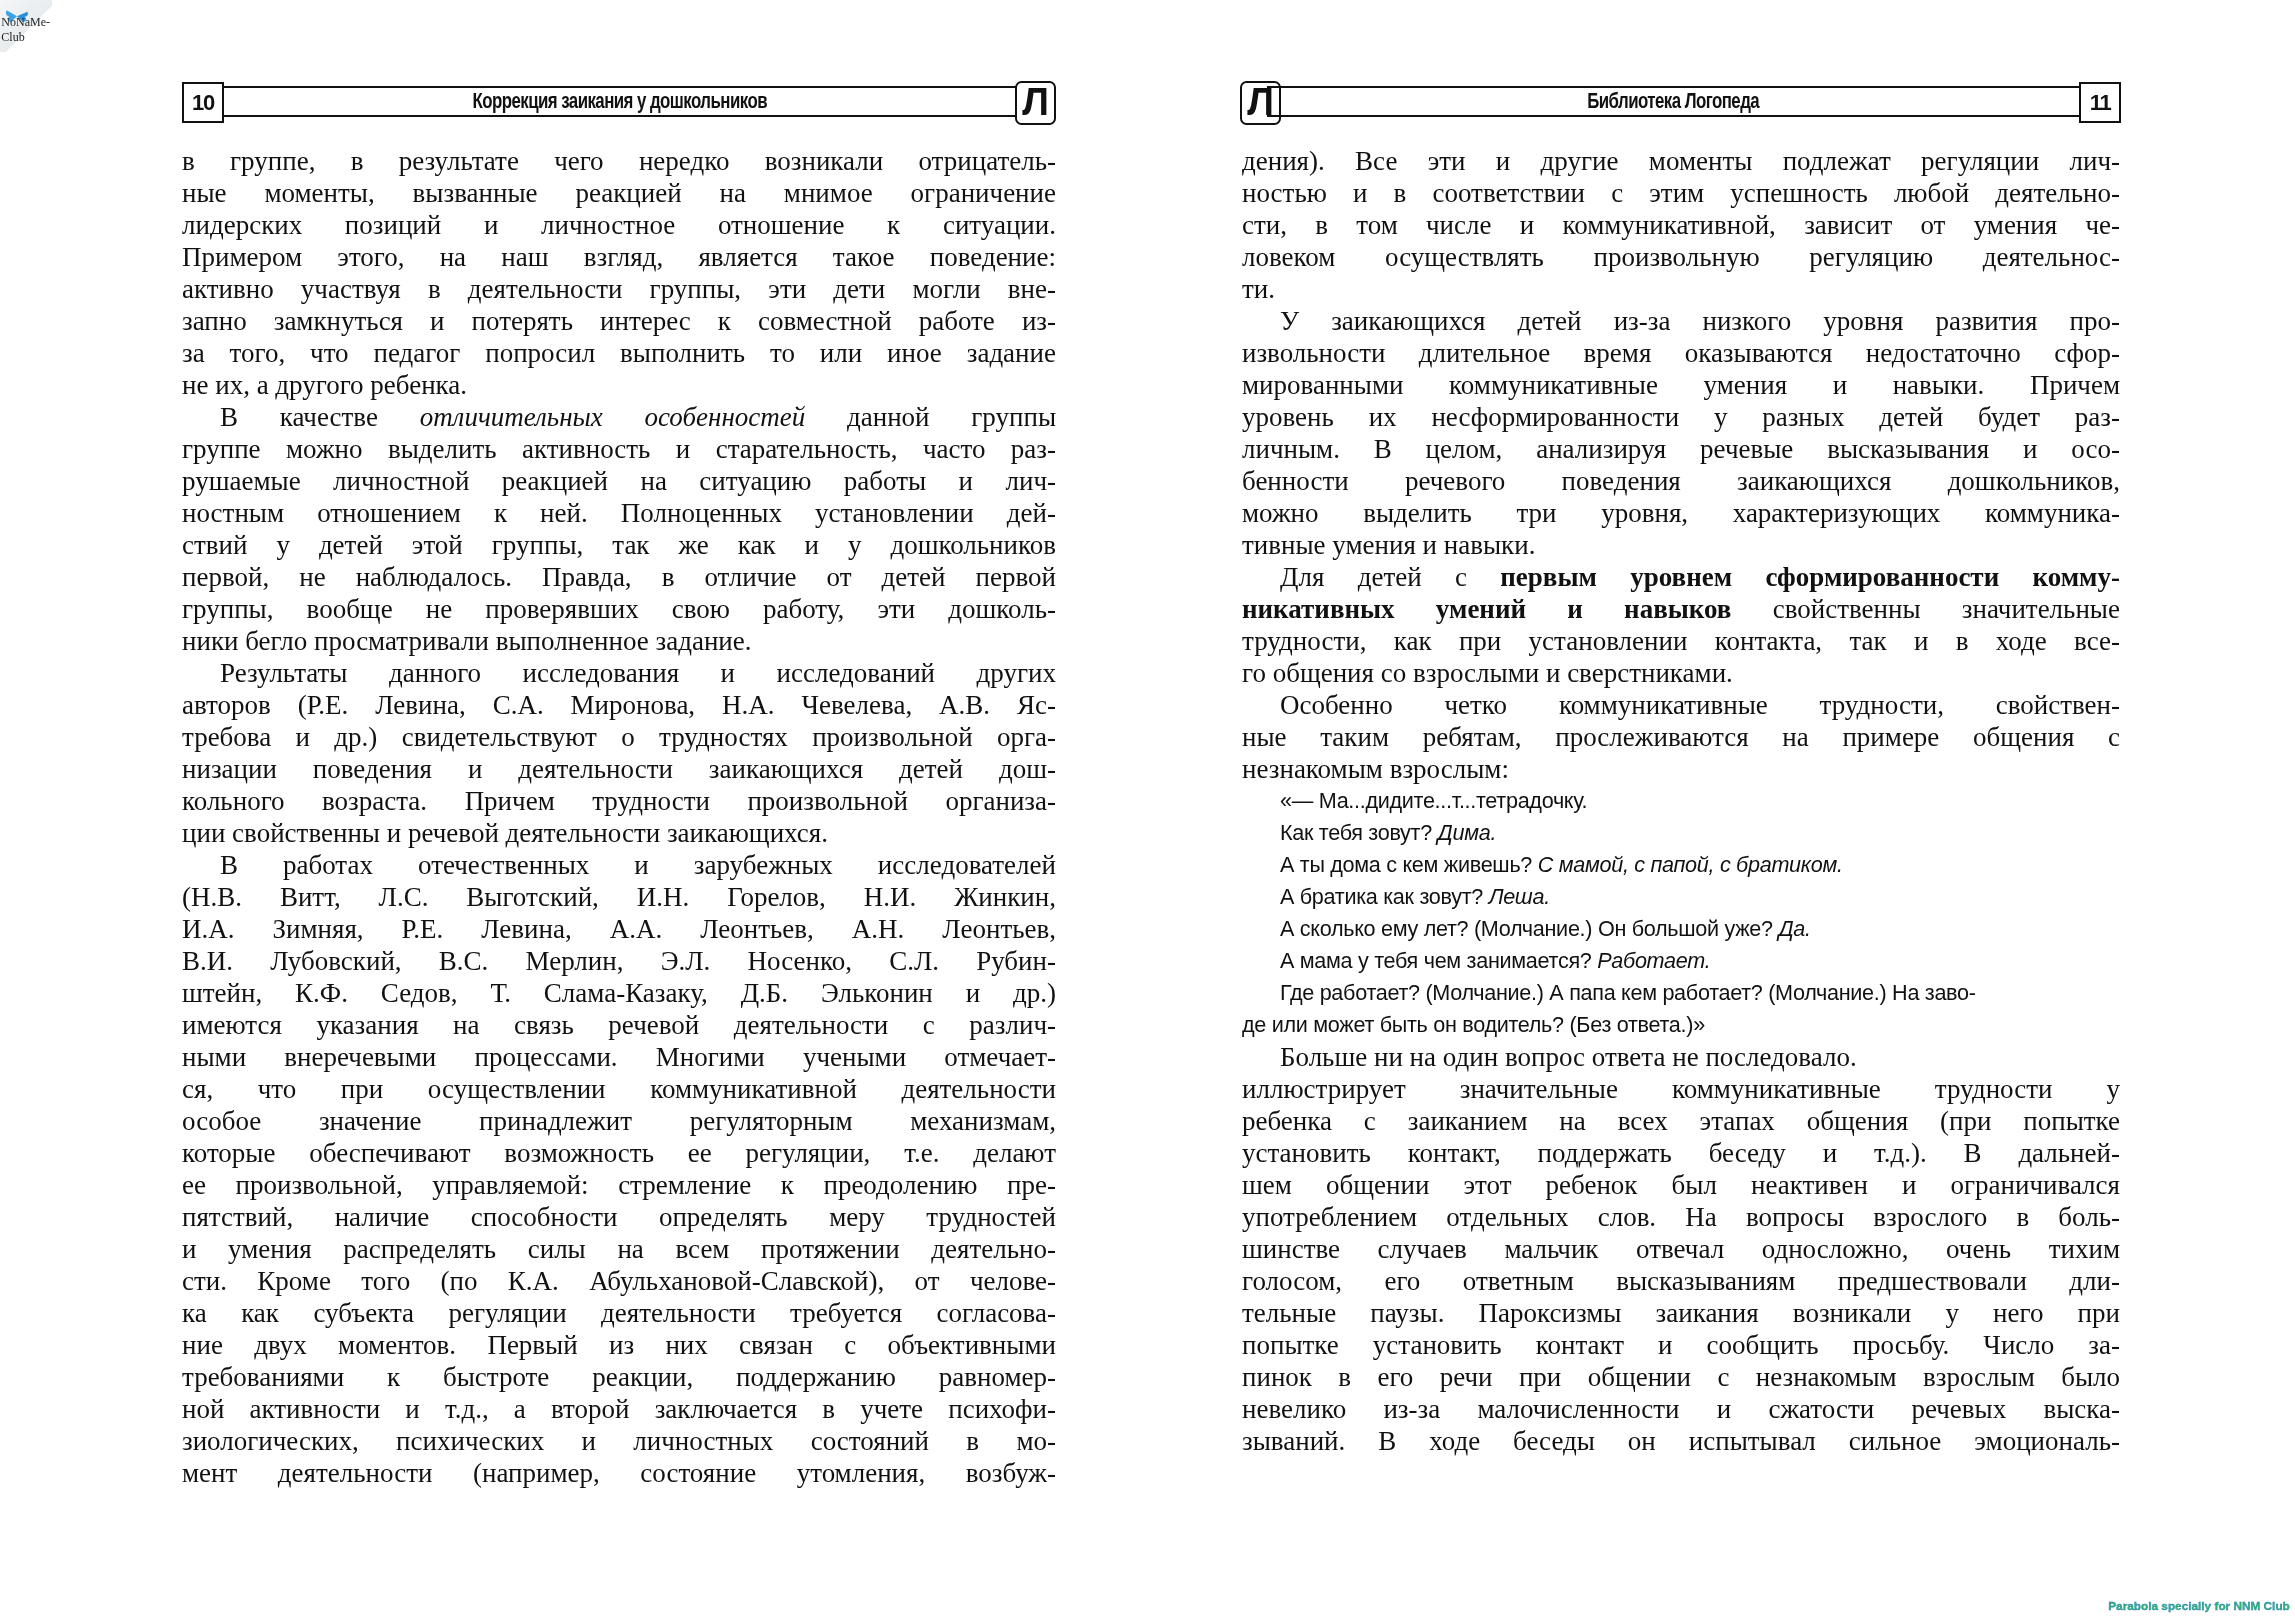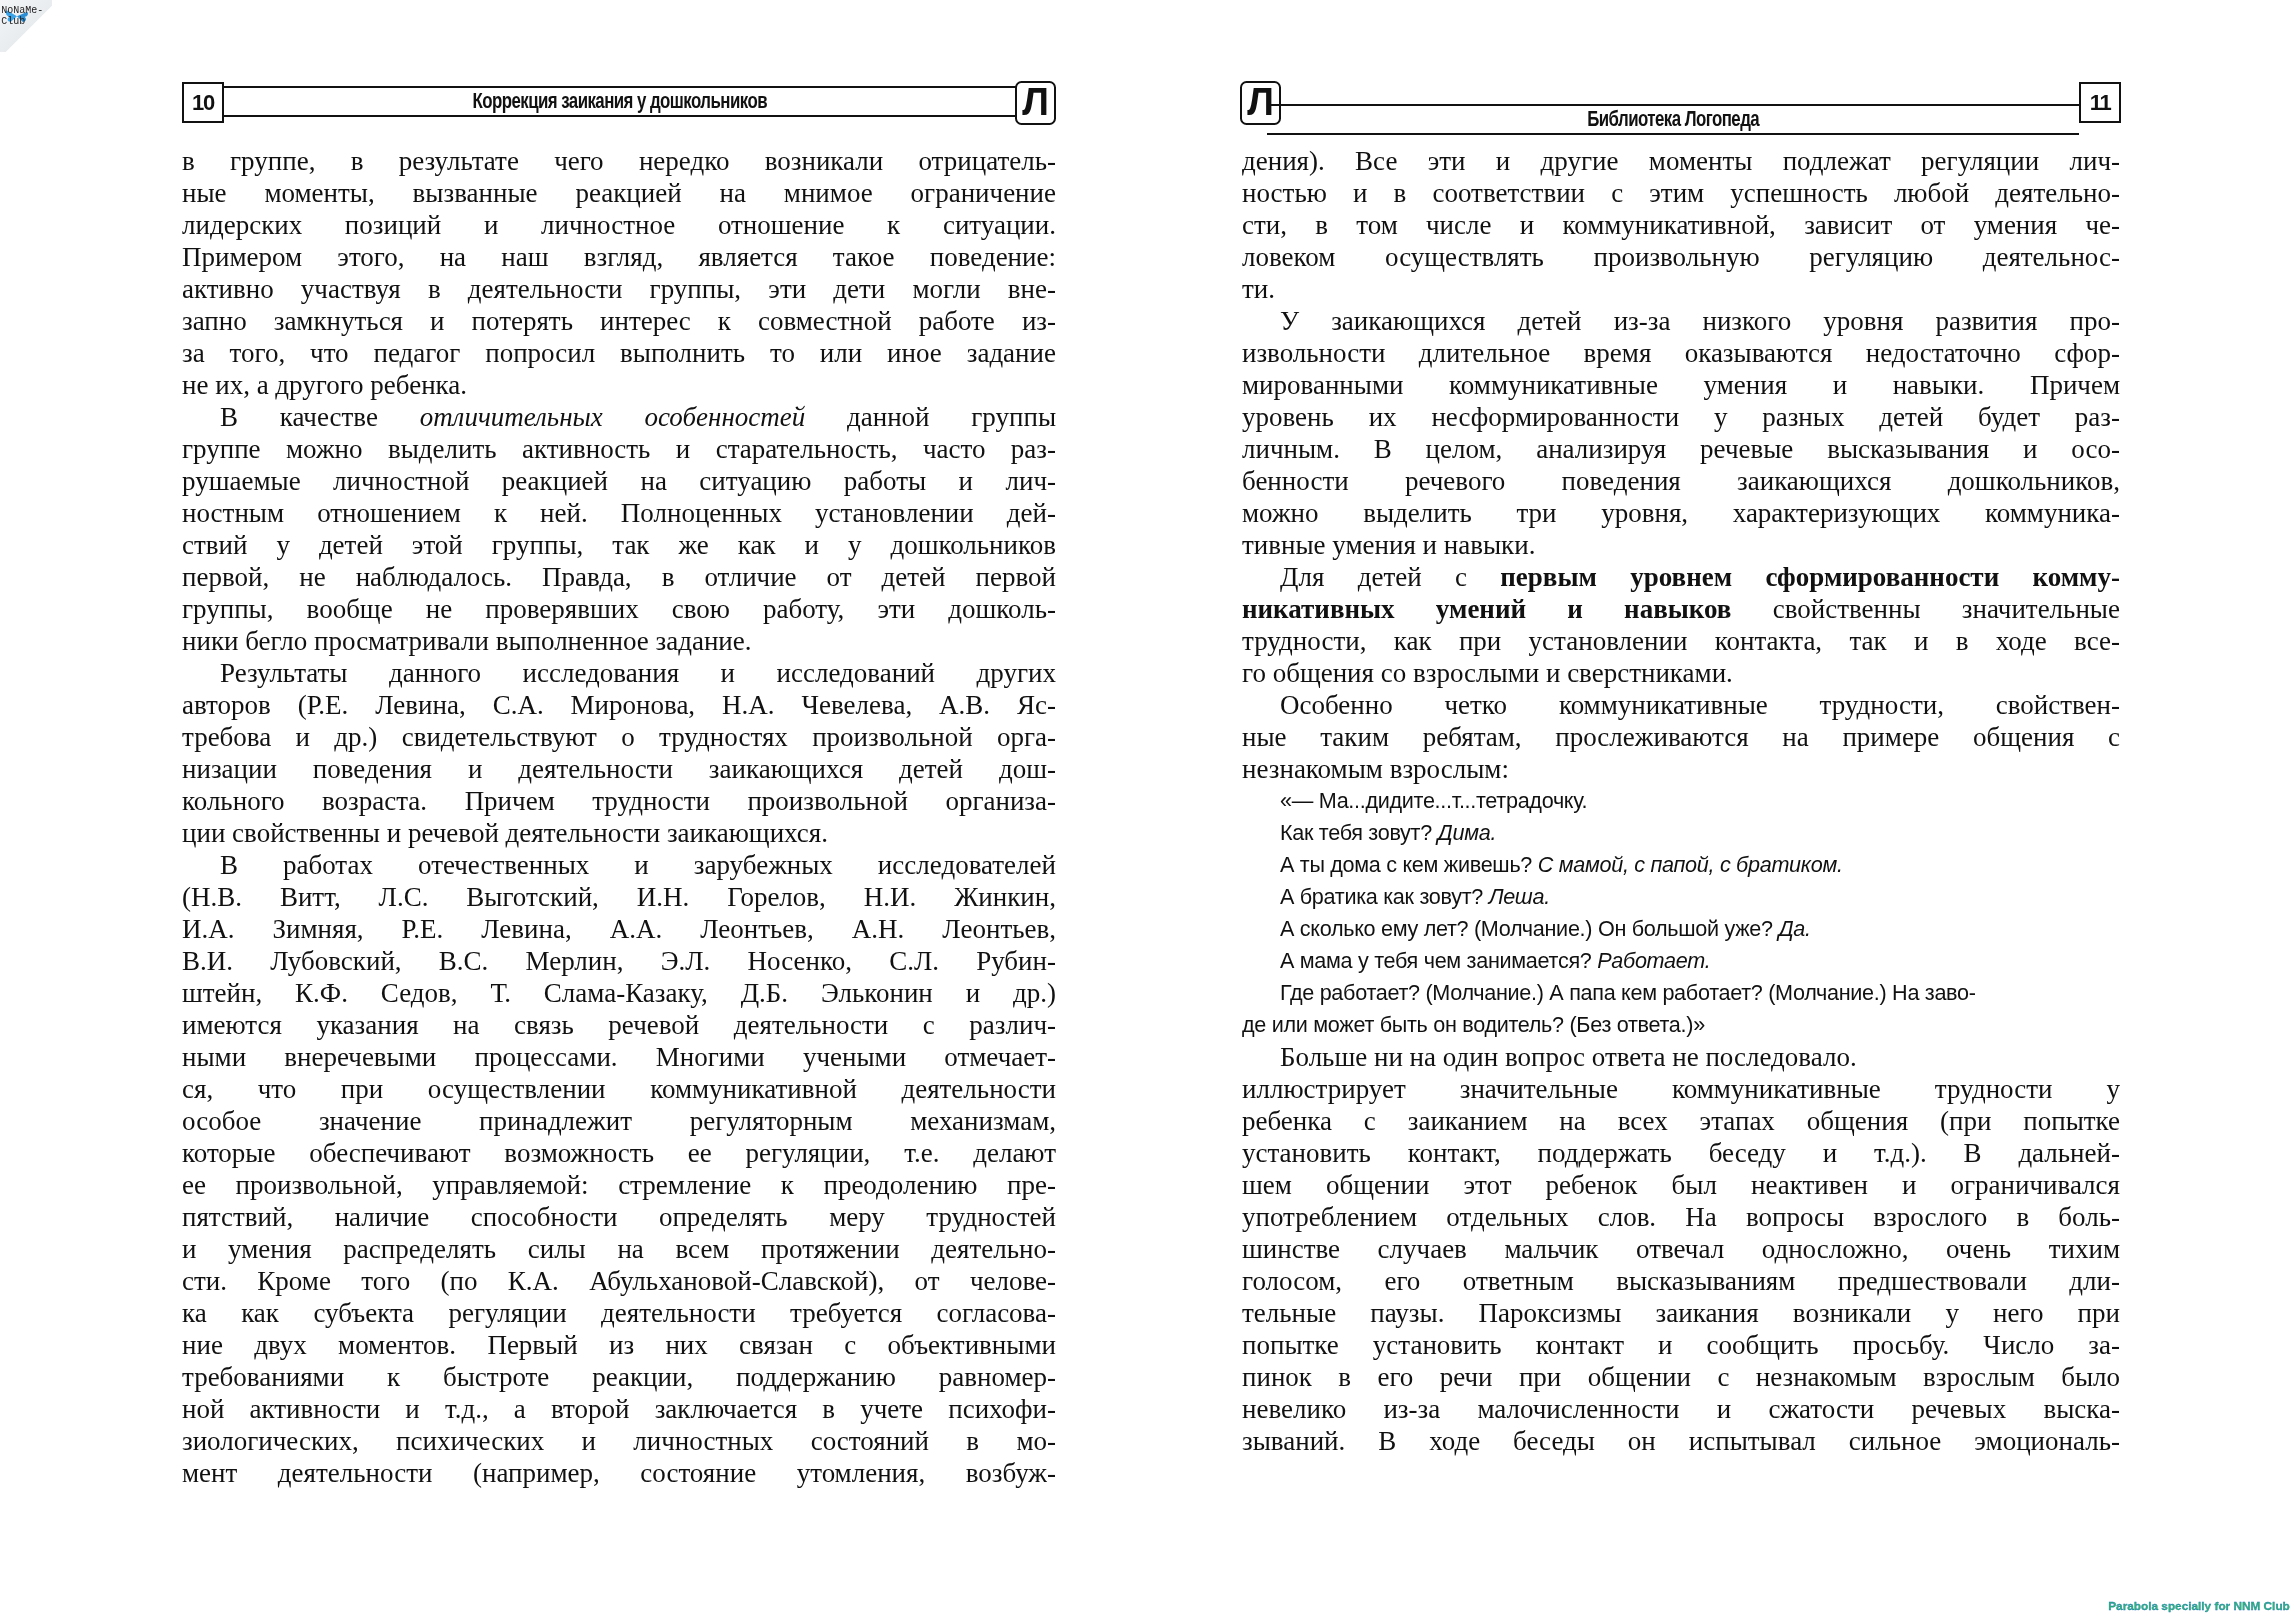--- a/index.html
+++ b/index.html
@@ -5,21 +5,21 @@
   html, body { margin:0; padding:0; }
   body {
     width:2295px; height:1623px; background:#ffffff; position:relative; overflow:hidden;
     font-family:"Liberation Serif", "DejaVu Serif", serif; color:#111;
   }
   .watermark-corner {
     position:absolute; left:0; top:0; width:52px; height:52px;
     background:linear-gradient(135deg, #f4f6f8 0%, #e8ecef 55%, #ffffff 56%, rgba(255,255,255,0) 70%);
   }
   .watermark-corner .wm-text {
-    position:absolute; left:1.3px; top:5px; font-family:Liberation Mono, monospace; font-size:10px; color:#222;
+    position:absolute; left:1.3px; top:15px; font-family:Liberation Serif, serif; font-size:12px; color:#222;
   }
   .watermark-corner .butterfly {
     position:absolute; left:3.9px; top:9.2px; width:26px; height:14.4px;
   }
   .page { position:absolute; top:0; height:1623px; }
   .page-left { left:0; width:1148px; }
   .page-right { left:1148px; width:1148px; }
 
   .running-head { position:absolute; top:82px; height:47px; }
   .page-left .running-head { left:182px; width:874px;text-decoration:underline; }
@@ -39,21 +39,21 @@
     display:flex; align-items:center; justify-content:center; box-sizing:border-box;
   }
   .rh-title {
     font-family:"Liberation Sans", sans-serif; font-weight:bold; font-size:21.6px; letter-spacing:-0.7px;
     transform:scaleX(0.78); white-space:nowrap;
   }
   .page-left .rh-box { left:0; }
   .page-left .rh-band { left:42px; right:40px; }
   .page-left .rh-letter { right:0; }
   .page-right .rh-letter { left:0; }
-  .page-right .rh-band { left:27px; right:42px;margin-top:18px; }
+  .page-right .rh-band { left:27px; right:42px; }
   .page-right .rh-box { right:0; }
 
   .text-col { position:absolute; top:145px; }
   .page-left .text-col { left:182px; width:874px; }
   .page-right .text-col { left:94px; width:878px; }
   .line {
     height:32px; line-height:32px; font-size:27px; white-space:nowrap;
     text-align:justify; text-align-last:justify; overflow:visible;
   }
   .line.last { text-align-last:left; }

